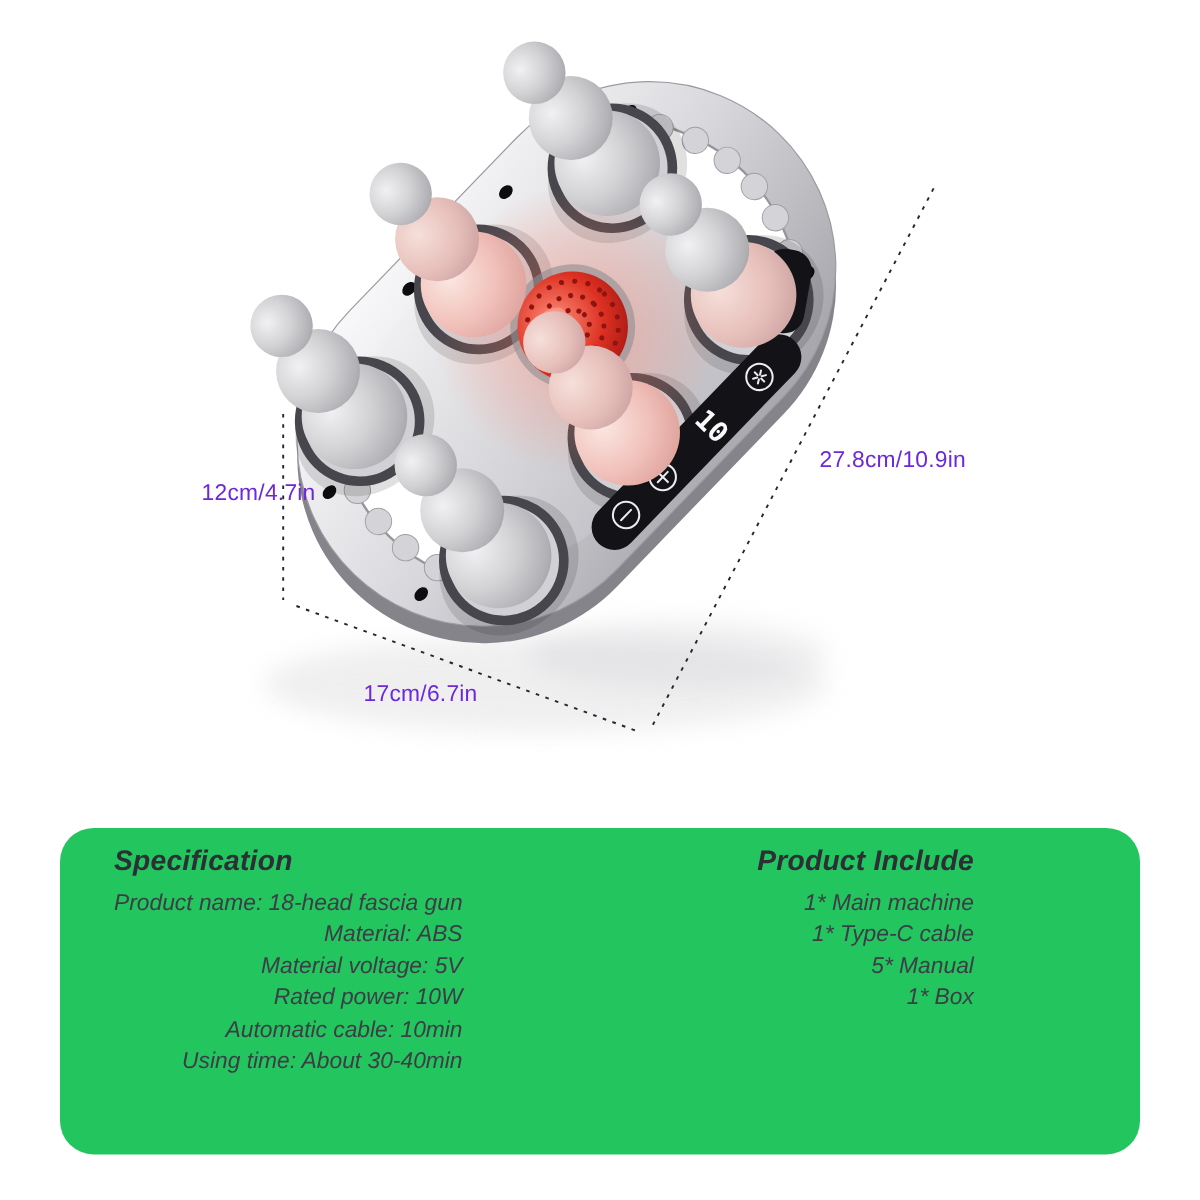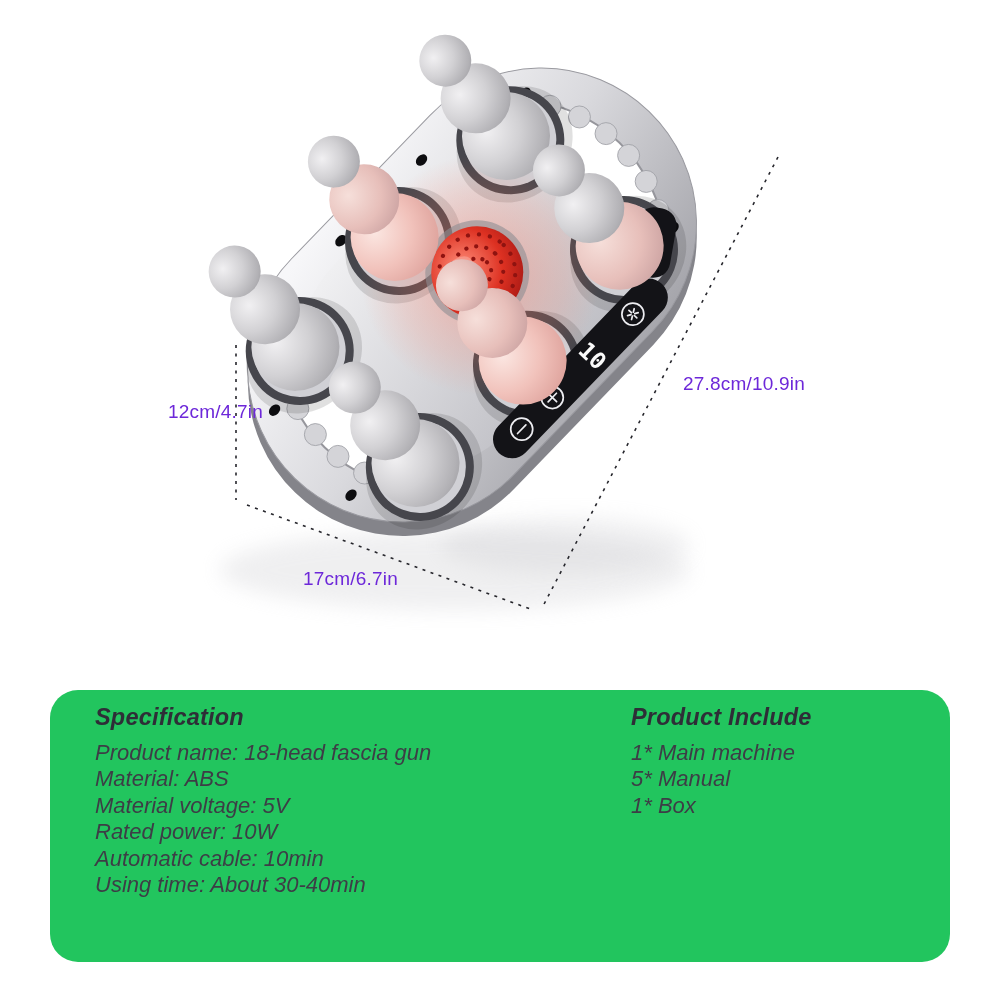--- a/index.html
+++ b/index.html
@@ -10,21 +10,21 @@
   .dim-h{left:133px;top:401px;margin-left:35px;}
   .dim-l{left:683px;top:373px;}
   .dim-w{left:303px;top:568px;}
   .panel{position:absolute;left:50px;top:690px;width:900px;height:272px;
          background:#22c55e;border-radius:28px;font-style:italic;}
   .col{position:absolute;top:14px;}
   .col-left{left:45px;}
   .col-right{left:545px;margin-left:36px;}
   .col h2{margin:0 0 9px 0;font-size:23.5px;font-weight:700;color:#2e2e37;letter-spacing:0.2px;}
   .col ul{margin:0;padding:0;list-style:none;}
-  .col li{font-size:22px;line-height:26.4px;color:#3d3d46;}
+  .col li{font-size:19px;line-height:26.4px;color:#3d3d46;text-align:right;}
 </style>
 </head>
 <body>
 
 <div class="page">
 
   <div class="stage">
     <svg width="1000" height="680" viewBox="0 0 1000 680">
       <defs>
         <linearGradient id="gBody" x1="0" y1="-170" x2="70" y2="175" gradientUnits="userSpaceOnUse">
@@ -228,19 +228,20 @@
         <li>Material voltage: 5V</li>
         <li>Rated power: 10W</li>
         <li>Automatic cable: 10min</li>
         <li>Using time: About 30-40min</li>
       </ul>
     </div>
     <div class="col col-right">
       <h2>Product Include</h2>
       <ul>
         <li>1* Main machine</li>
+        <li>1* Type-C cable</li>
         <li>5* Manual</li>
         <li>1* Box</li>
       </ul>
     </div>
   </div>
 
 </div>
 
 </body></html>

